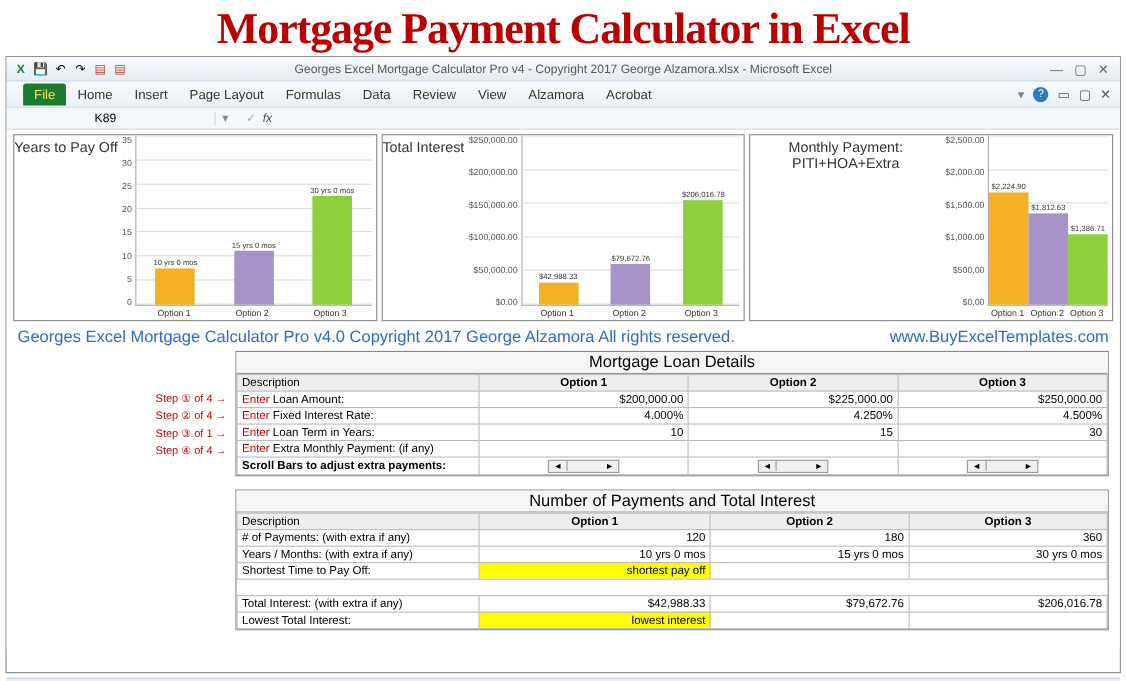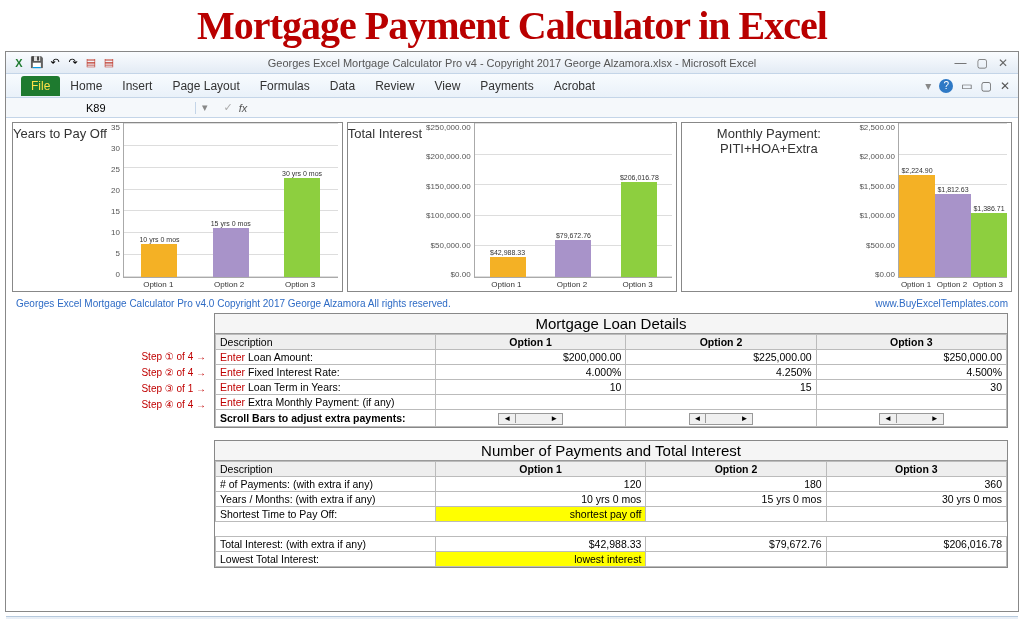--- a/index.html
+++ b/index.html
@@ -29,21 +29,21 @@
 .bars { flex: 1; display: flex; align-items: flex-end; justify-content: space-around; border-left: 1px solid #aaa; border-bottom: 1px solid #aaa; position: relative; padding-bottom: 0;}
 .gridlines { position: absolute; inset: 0; display: flex; flex-direction: column; justify-content: space-between; pointer-events: none; }
 .gl { border-top: 1px solid #ddd; height: 0; }
 .barwrap { display: flex; flex-direction: column; align-items: center; width: 33%; position: relative; z-index: 1; }
 .blabel { font-size: 7px; color: #333; margin-bottom: 1px; }
 .bar { width: 36px; }
 .xaxis { font-size: 8px; color: #333; padding-top: 2px; }
 .c-orange { background: #f4b125; }
 .c-purple { background: #a893c9; }
 .c-green { background: #8dcf3f; }
-.footnote { display: flex; justify-content: space-between; font-size: 10px; padding: 2px 10px; }
+.footnote { display: flex; justify-content: space-between; font-size: 15px; padding: 2px 10px; }
 .footnote .l { color: #2e6bc5; }
 .footnote .r { color: #2e6bc5; }
 .tables { display: flex; padding: 2px 10px; }
 .steps { width: 198px; font-size: 10px; color: #c00000; padding-top: 36px; text-align: right; padding-right: 8px; line-height: 16px; }
 .tblwrap { flex: 1; }
 .tbl { border: 1px solid #888; margin-bottom: 12px; }
 .tbl .hdr { text-align: center; font-size: 15px; background: #f5f5f5; border-bottom: 1px solid #999; padding: 1px; }
 .tbl table { width: 100%; border-collapse: collapse; font-size: 10.5px; }
 .tbl td, .tbl th { border: 1px solid #bbb; padding: 1px 4px; text-align: right; height: 15px;}
 .tbl .desc { text-align: left; width: 220px; }
@@ -90,21 +90,21 @@
 
   <div class="ribbon">
     <span class="tab file">File</span>
     <span class="tab">Home</span>
     <span class="tab">Insert</span>
     <span class="tab">Page Layout</span>
     <span class="tab">Formulas</span>
     <span class="tab">Data</span>
     <span class="tab">Review</span>
     <span class="tab">View</span>
-    <span class="tab">Payments</span>
+    <span class="tab">Alzamora</span>
     <span class="tab">Acrobat</span>
     <div class="help">
       <span style="color:#888">▾</span>
       <span class="hcirc">?</span>
       <span>▭</span>
       <span>▢</span>
       <span>✕</span>
     </div>
   </div>
 

